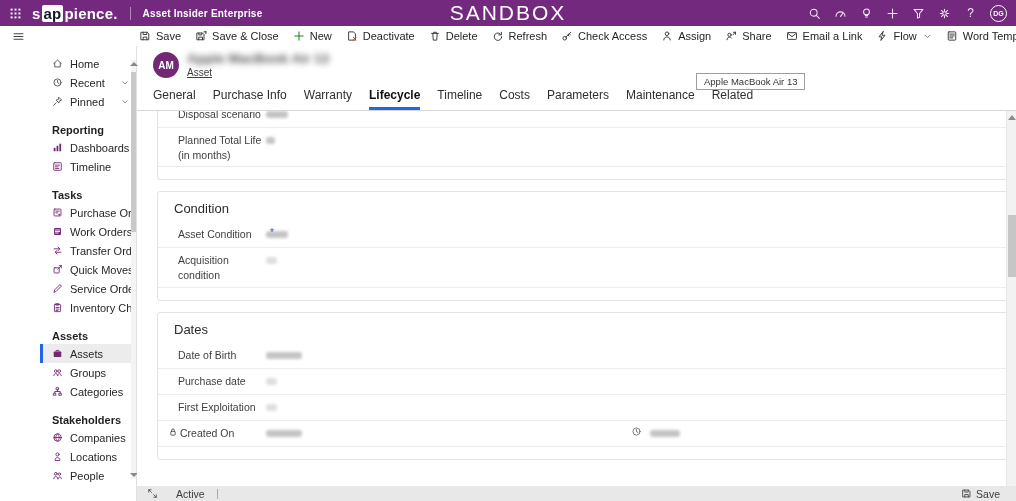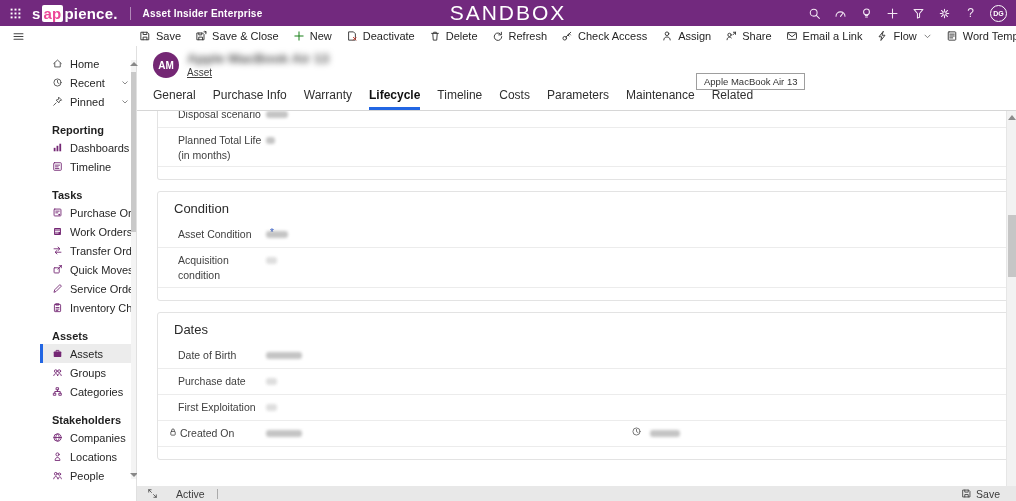--- a/index.html
+++ b/index.html
@@ -4,21 +4,21 @@
 <style>
   * { margin:0; padding:0; box-sizing:border-box; }
   html,body { width:1016px; height:501px; overflow:hidden; background:#fff;
     font-family:"Liberation Sans","DejaVu Sans",sans-serif; }
   .app { width:1016px; height:501px; display:flex; flex-direction:column; }
 
   
   .header { height:26px; background:#72297E; display:flex; align-items:center; position:relative; color:#fff; flex:0 0 26px; }
   .waffle { padding:0 10px 0 9px; display:flex; align-items:center; cursor:pointer; }
   .logo { font-size:15px; font-weight:700; letter-spacing:.2px; display:flex; align-items:center; }
-  .logo .boxed { background:#fff; color:#ec4899; border-radius:2px; padding:0 2px; margin:0 1px; }
+  .logo .boxed { background:#fff; color:#0f172a; border-radius:2px; padding:0 2px; margin:0 1px; }
   .hdr-div { width:1px; height:13px; background:rgba(255,255,255,.45); margin:0 12px; }
   .app-name { font-size:10px; font-weight:700; letter-spacing:.2px; }
   .env { position:absolute; left:50%; transform:translateX(-50%); font-size:21px; font-weight:300; letter-spacing:2px; color:#fff; }
   .hdr-right { margin-left:auto; display:flex; align-items:center; gap:13px; padding-right:9px; }
   .hdr-right .ic { width:13px; height:13px; color:#f3e8f4; cursor:pointer; }
   .help-glyph { font-size:12px; color:#f3e8f4; cursor:pointer; width:13px; text-align:center; }
   .hdr-avatar { width:17px; height:17px; border:1px solid #fff; border-radius:50%; font-size:7px; font-weight:700;
     display:flex; align-items:center; justify-content:center; cursor:pointer; }
 
   

